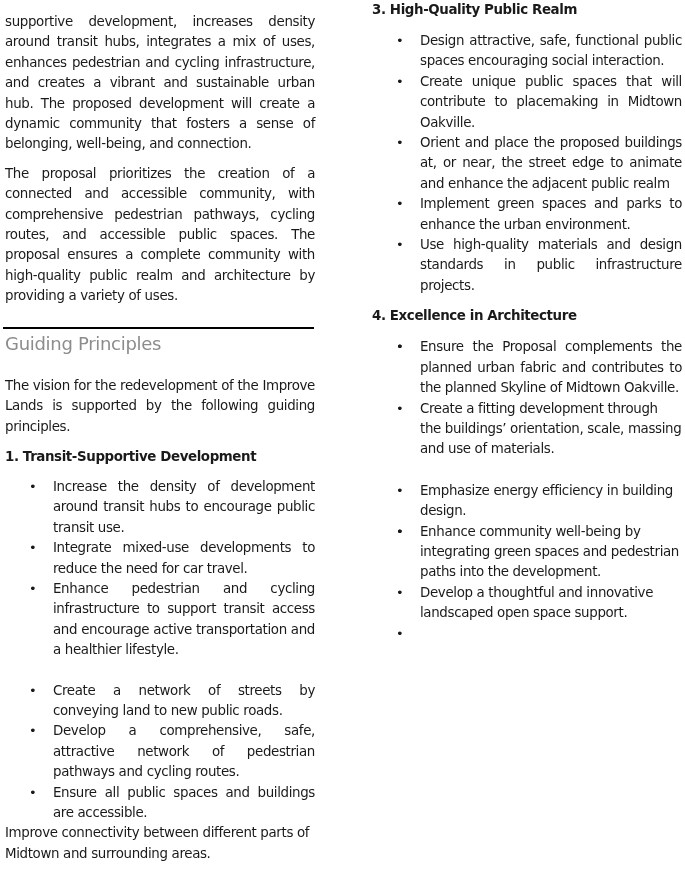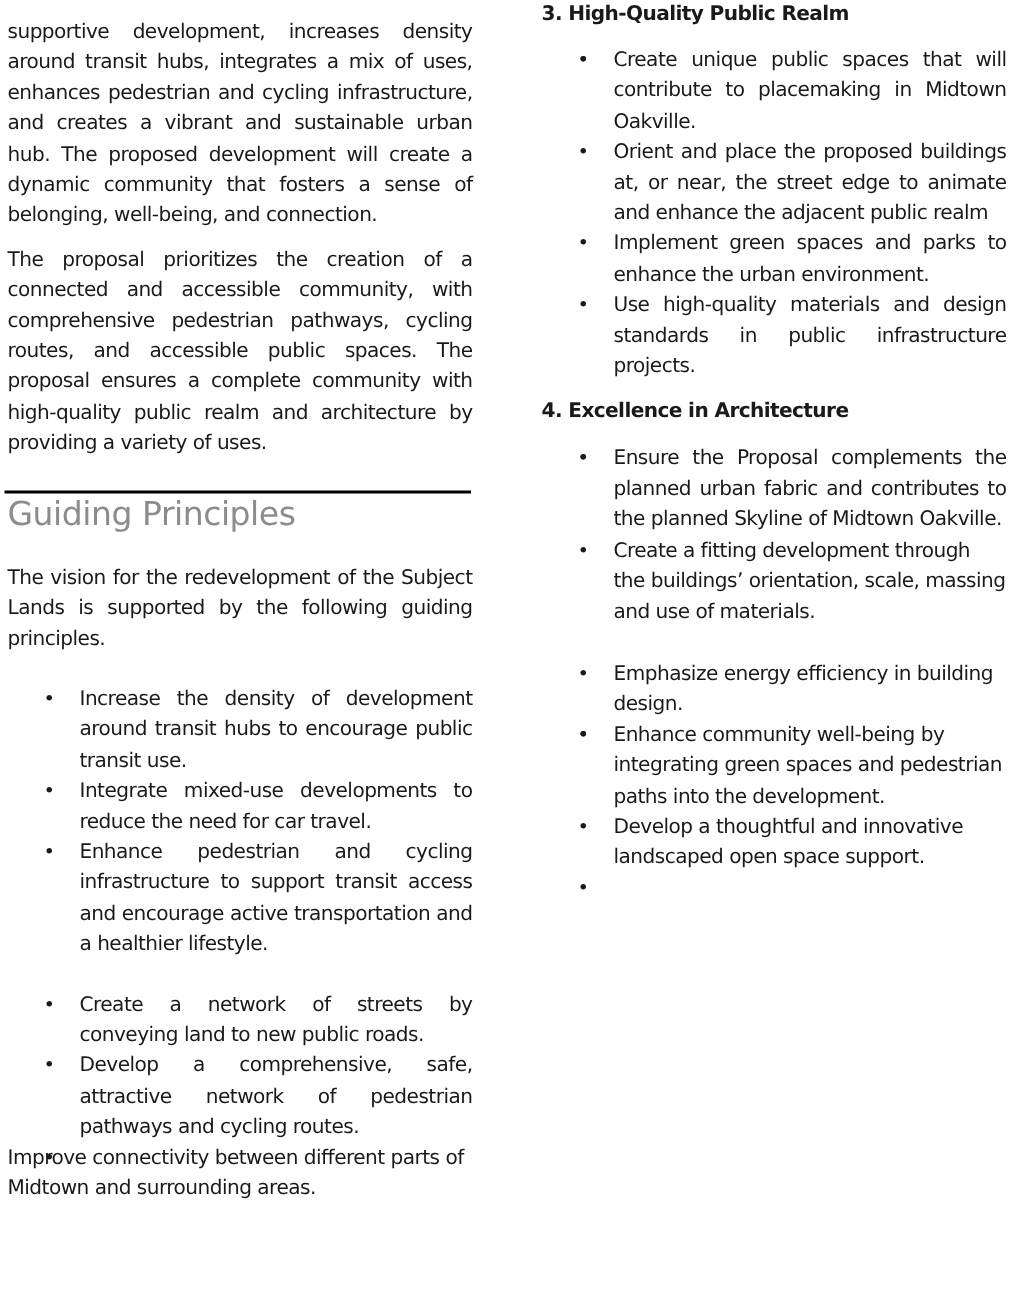--- a/index.html
+++ b/index.html
@@ -15,38 +15,38 @@
       font-family: "DejaVu Sans", "Liberation Sans", sans-serif;
       color: #1a1a1a;
       font-size: 13.4px;
       letter-spacing: -0.35px;
     }
     .col {
       position: absolute;
       top: 0;
     }
     .col-left { left: 5px; width: 310px; }
-    .col-right { left: 361px; width: 310px; }
+    .col-right { left: 372px; width: 310px; }
 
     p.para {
       margin: 0;
       line-height: 20.4px;
       text-align: justify;
     }
     .gap { height: 9px; }
 
     .rule {
       border: none;
       border-top: 2px solid #000000;
       margin: 0;
       width: 311px;
       margin-left: -2px;
     }
     .section-heading {
-      font-size: 22px;
+      font-size: 18px;
       color: #8c8c8c;
       line-height: 26px;
       letter-spacing: -0.3px;
       margin: 0;
       font-weight: normal;
     }
     .subhead {
       font-weight: bold;
       line-height: 20px;
       margin: 0;
@@ -77,45 +77,46 @@
 <div class="col col-left">
   <p class="para" style="margin-top:12px;">supportive development, increases density around transit hubs, integrates a mix of uses, enhances pedestrian and cycling infrastructure, and creates a vibrant and sustainable urban hub. The proposed development will create a dynamic community that fosters a sense of belonging, well-being, and connection.</p>
   <div class="gap"></div>
   <p class="para">The proposal prioritizes the creation of a connected and accessible community, with comprehensive pedestrian pathways, cycling routes, and accessible public spaces. The proposal ensures a complete community with high-quality public realm and architecture by providing a variety of uses.</p>
 
   <div style="height:20px;"></div>
   <hr class="rule">
   <h2 class="section-heading" style="margin-top:2px;">Guiding Principles</h2>
 
   <div style="height:19px;"></div>
-  <p class="para">The vision for the redevelopment of the Subject Lands is supported by the following guiding principles.</p>
+  <p class="para">The vision for the redevelopment of the Improve Lands is supported by the following guiding principles.</p>
 
   <div style="height:10px;"></div>
+  <p class="subhead">1. Transit-Supportive Development</p>
   <div style="height:10px;"></div>
   <ul class="bullets">
     <li><span class="dot">•</span><span>Increase the density of development around transit hubs to encourage public transit use.</span></li>
     <li><span class="dot">•</span><span>Integrate mixed-use developments to reduce the need for car travel.</span></li>
     <li><span class="dot">•</span><span>Enhance pedestrian and cycling infrastructure to support transit access and encourage active transportation and a healthier lifestyle.</span></li>
   </ul>
 
   <div style="height:10px;"></div>
   <div style="height:10px;"></div>
   <ul class="bullets">
     <li><span class="dot">•</span><span>Create a network of streets by conveying land to new public roads.</span></li>
     <li><span class="dot">•</span><span>Develop a comprehensive, safe, attractive network of pedestrian pathways and cycling routes.</span></li>
-    <li><span class="dot">•</span></li>
+    <li><span class="dot">•</span><span>Ensure all public spaces and buildings are accessible.</span></li>
   </ul>
   <p class="para ragged">Improve connectivity between different parts of Midtown and surrounding areas.</p>
 </div>
 
 <div class="col col-right">
   <p class="subhead">3. High-Quality Public Realm</p>
   <div style="height:11px;"></div>
   <ul class="bullets">
-    <li><span class="dot">•</span></li>
+    <li><span class="dot">•</span><span>Design attractive, safe, functional public spaces encouraging social interaction.</span></li>
     <li><span class="dot">•</span><span>Create unique public spaces that will contribute to placemaking in Midtown Oakville.</span></li>
     <li><span class="dot">•</span><span>Orient and place the proposed buildings at, or near, the street edge to animate and enhance the adjacent public realm</span></li>
     <li><span class="dot">•</span><span>Implement green spaces and parks to enhance the urban environment.</span></li>
     <li><span class="dot">•</span><span>Use high-quality materials and design standards in public infrastructure projects.</span></li>
   </ul>
 
   <div style="height:10px;"></div>
   <p class="subhead">4. Excellence in Architecture</p>
   <div style="height:11px;"></div>
   <ul class="bullets">

